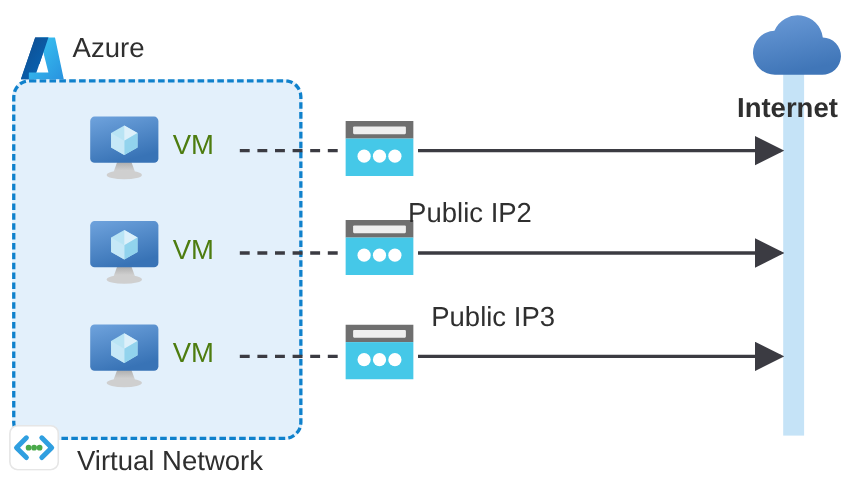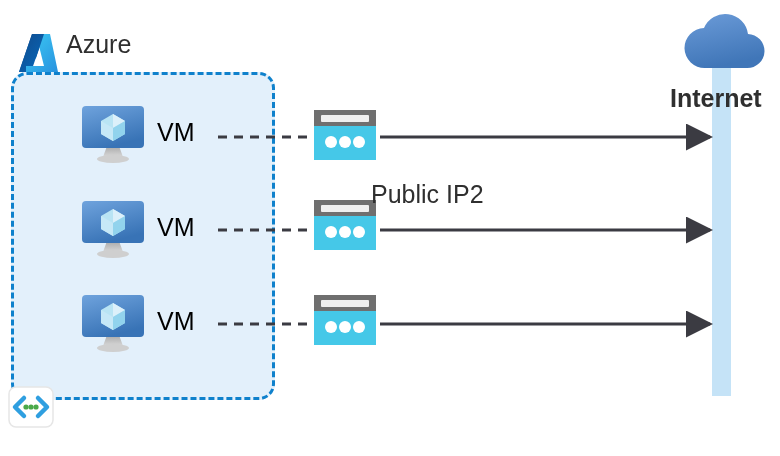--- a/index.html
+++ b/index.html
@@ -50,21 +50,21 @@
 
   
   .vm-icon {
     position: absolute;
     width: 66px;
     height: 62px;
   }
   .vm-label {
     position: absolute;
     font-size: 25px;
-    color: #000000;
+    color: #4d7c0f;
   }
 
   
   .pip-icon {
     position: absolute;
     width: 62px;
     height: 50px;
   }
   .pip-label {
     position: absolute;
@@ -231,20 +231,21 @@
   <div class="pip-icon" style="left:314px; top:295px;">
     <svg viewBox="0 0 62 50" width="62" height="50">
       <rect x="0" y="0" width="62" height="16" fill="#6f6f6f"></rect>
       <rect x="7" y="5" width="48" height="7" rx="1" fill="#efefef"></rect>
       <rect x="0" y="16" width="62" height="34" fill="#45c8e8"></rect>
       <circle cx="17" cy="32" r="6" fill="#ffffff"></circle>
       <circle cx="31" cy="32" r="6" fill="#ffffff"></circle>
       <circle cx="45" cy="32" r="6" fill="#ffffff"></circle>
     </svg>
   </div>
+  <div class="pip-label" style="left:392px; top:274px;">Public IP3</div>
 
   <div class="internet-bar"></div>
 
   <div class="cloud-icon">
     <svg viewBox="0 0 88 62" width="88" height="62">
       <defs>
         <linearGradient id="cloudGrad" x1="0" y1="0" x2="0.3" y2="1">
           <stop offset="0%" stop-color="#6b9bd8"></stop>
           <stop offset="100%" stop-color="#4076b8"></stop>
         </linearGradient>
@@ -257,20 +258,21 @@
   <div class="vnet-icon">
     <svg viewBox="0 0 46 42" width="46" height="42">
       <rect x="1" y="1" width="44" height="40" rx="7" fill="#ffffff" stroke="#e6e6e6" stroke-width="1.5"></rect>
       <path d="M16 12 L7 21 L16 30" fill="none" stroke="#2f9fe0" stroke-width="4.5" stroke-linecap="round" stroke-linejoin="round"></path>
       <path d="M30 12 L39 21 L30 30" fill="none" stroke="#2f9fe0" stroke-width="4.5" stroke-linecap="round" stroke-linejoin="round"></path>
       <circle cx="18" cy="21" r="2.6" fill="#4aa94a"></circle>
       <circle cx="23" cy="21" r="2.6" fill="#4aa94a"></circle>
       <circle cx="28" cy="21" r="2.6" fill="#4aa94a"></circle>
     </svg>
   </div>
+  <div class="vnet-label">Virtual Network</div>
 
   <svg class="wires" viewBox="0 0 780 456">
     <defs>
       <marker id="arrowHead" markerWidth="9" markerHeight="9" refX="8" refY="4.5" orient="auto" markerUnits="strokeWidth">
         <path d="M0,0 L9,4.5 L0,9 z" fill="#3b3b42"></path>
       </marker>
     </defs>
 
     <line x1="218" y1="137" x2="308" y2="137" stroke="#3b3b42" stroke-width="3" stroke-dasharray="9 7"></line>
     <line x1="380" y1="137" x2="710" y2="137" stroke="#3b3b42" stroke-width="3" marker-end="url(#arrowHead)"></line>

